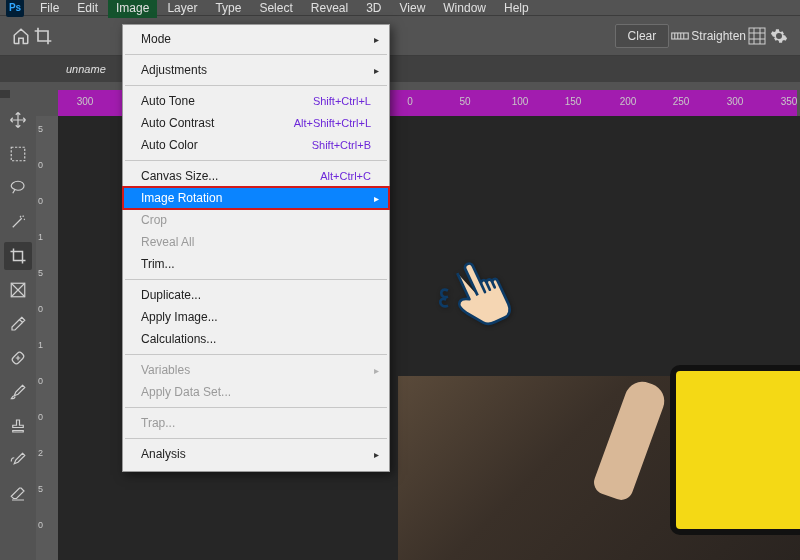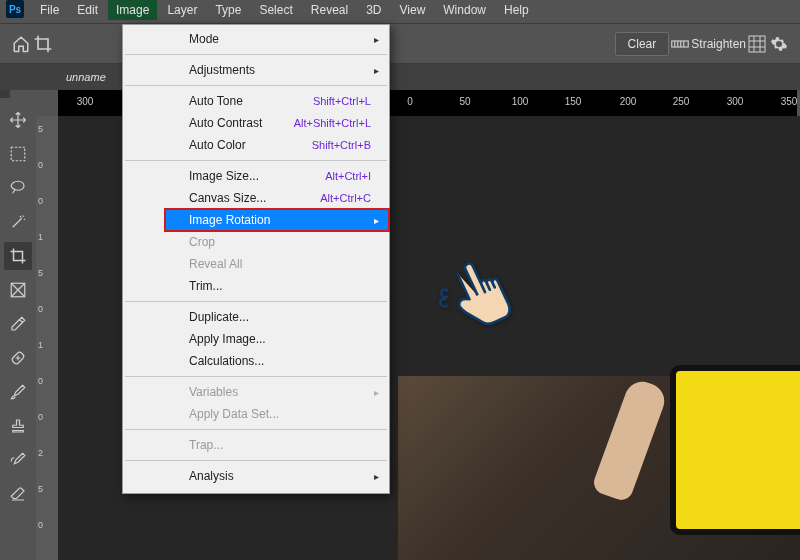--- a/index.html
+++ b/index.html
@@ -1,39 +1,39 @@
 <!DOCTYPE html>
 <html><head>
 <meta charset="utf-8">
 <style>
   * { margin:0; padding:0; box-sizing:border-box; font-family:"Segoe UI",Tahoma,Arial,sans-serif; }
   body { width:800px; height:560px; background:#535353; overflow:hidden; position:relative; color:#e0e0e0; font-size:12px; }
-  .menubar { height:24px; background:#535353; display:flex; align-items:flex-start; padding-left:6px; gap:2px; border-bottom:1px solid #3c3c3c; }
+  .menubar { height:16px; background:#535353; display:flex; align-items:center; padding-left:6px; gap:2px; border-bottom:1px solid #3c3c3c; }
   .ps-logo { width:18px; height:18px; background:#001e36; color:#31a8ff; font-weight:bold; font-size:10px; display:flex; align-items:center; justify-content:center; border-radius:2px; margin-right:6px; }
   .menu-item { padding:3px 8px; color:#e0e0e0; cursor:default; }
   .menu-item.open { background:#14532d; }
   .optbar { height:40px; background:#535353; display:flex; align-items:center; padding:0 10px; gap:0; border-bottom:1px solid #3c3c3c; }
   .opt-icon { width:22px; height:22px; display:flex; align-items:center; justify-content:center; color:#d0d0d0; }
   .opt-btn { padding:4px 12px; background:#4a4a4a; border:1px solid #6d6d6d; color:#e0e0e0; border-radius:2px; font-size:12px; }
   .tabbar { height:26px; background:#404040; display:flex; align-items:center; padding-left:56px; }
   .tab { padding:4px 10px; color:#e0e0e0; font-size:11px; font-style:italic; }
   .handle { position:absolute; left:0; top:90px; width:10px; height:8px; background:#3a3a3a; }
   .toolbar { position:absolute; left:0; top:100px; width:36px; bottom:0; background:#535353; display:flex; flex-direction:column; align-items:center; padding-top:6px; gap:6px; }
   .tool { width:28px; height:28px; display:flex; align-items:center; justify-content:center; color:#d0d0d0; border-radius:2px; }
   .tool.active { background:#3a3a3a; }
   .rulerleft { position:absolute; left:36px; top:116px; width:22px; bottom:0; background:#5a5a5a; }
   .rulerleft .tick { position:absolute; left:2px; font-size:9px; color:#c8c8c8; }
-  .rulertop { position:absolute; left:58px; right:3px; top:90px; height:26px; background:#000000; }
+  .rulertop { position:absolute; left:58px; right:3px; top:90px; height:26px; background:#a21caf; }
   .rulertop .tick { position:absolute; top:6px; font-size:10px; color:#c8c8c8; transform:translateX(-50%); }
   .canvas-area { position:absolute; left:58px; top:116px; right:0; bottom:0; background:#262626; overflow:hidden; }
   .photo { position:absolute; left:340px; top:260px; right:0; bottom:0; background:linear-gradient(135deg,#5a4a3a 0%,#3a3028 40%,#2a2420 100%); }
   .phone { position:absolute; right:0; bottom:25px; width:130px; height:170px; background:#f4d915; border-radius:10px 0 0 10px; border:6px solid #111; border-right:none; }
   .finger { position:absolute; right:150px; bottom:60px; width:40px; height:120px; background:#d9b897; border-radius:18px 18px 12px 12px; transform:rotate(20deg); }
   .dropdown { position:absolute; left:122px; top:24px; width:268px; background:#f0f0f0; color:#222; box-shadow:3px 3px 10px rgba(0,0,0,.5); border:1px solid #9a9a9a; padding:3px 0 6px; z-index:20; }
-  .dd-item { display:flex; justify-content:space-between; align-items:center; padding:3px 18px 3px 24px; font-size:12px; height:22px;margin-left:42px; }
+  .dd-item { display:flex; justify-content:space-between; align-items:center; padding:3px 18px 3px 18px; font-size:12px; height:22px; }
   .dd-item.disabled { color:#9a9a9a; }
   .dd-item .sc { color:#6d28d9; font-size:11px; }
   .dd-item.sub::after { content:"▸"; font-size:10px; color:#333; position:absolute; right:10px; }
   .dd-item.sub.disabled::after { color:#b0b0b0; }
   .dd-item.hl { background:#0a84ff; color:#fff; outline:2px solid #d21a1a; outline-offset:-1px; }
   .dd-item.hl::after { color:#fff; }
   .dd-sep { height:1px; background:#c7c7c7; margin:4px 2px; }
   .dd-item { position:relative; }
   .pointer { position:absolute; left:430px; top:250px; z-index:25; }
   .pointer svg { filter:drop-shadow(1px 1px 2px rgba(0,0,0,.3)); }
@@ -212,24 +212,20 @@
     <div class="dd-item">
       <span>Auto Contrast</span>
       <span class="sc">Alt+Shift+Ctrl+L</span>
     </div>
     <div class="dd-item">
       <span>Auto Color</span>
       <span class="sc">Shift+Ctrl+B</span>
     </div>
     <div class="dd-sep"></div>
     <div class="dd-item">
-      <span>Image Size...</span>
-      <span class="sc">Alt+Ctrl+I</span>
-    </div>
-    <div class="dd-item">
       <span>Canvas Size...</span>
       <span class="sc">Alt+Ctrl+C</span>
     </div>
     <div class="dd-item sub hl">
       <span>Image Rotation</span>
     </div>
     <div class="dd-item disabled">
       <span>Crop</span>
     </div>
     <div class="dd-item disabled">

